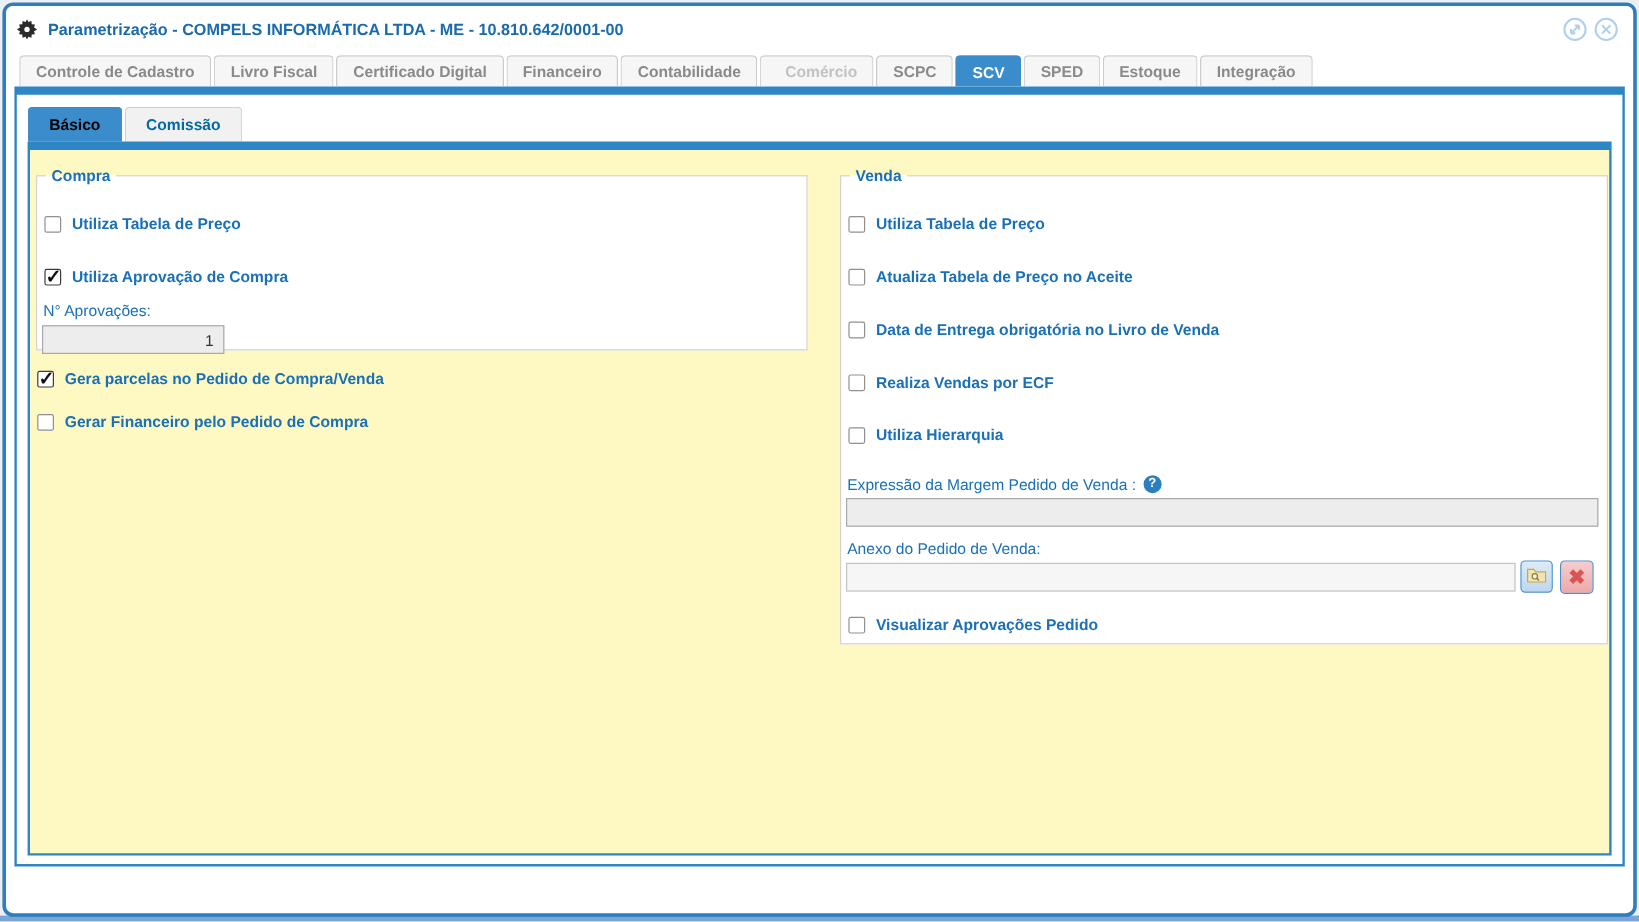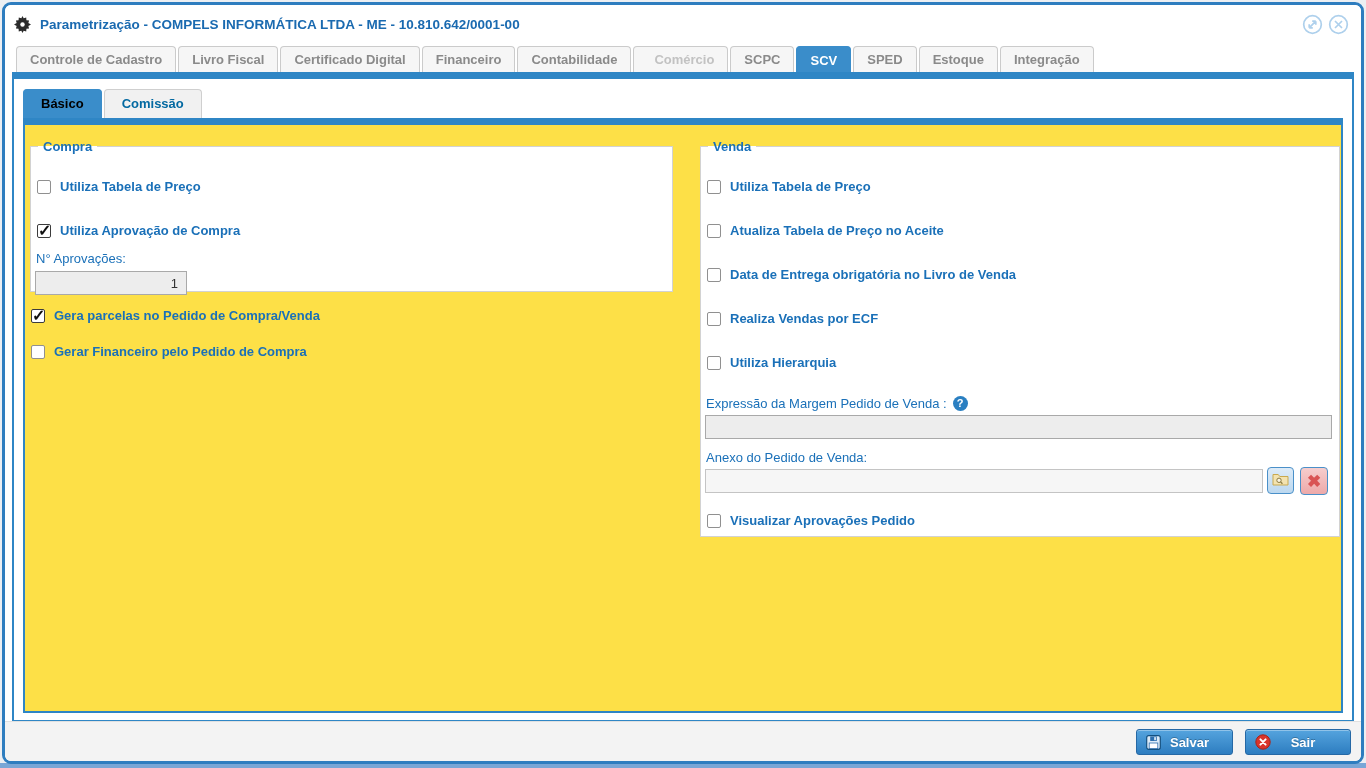--- a/index.html
+++ b/index.html
@@ -42,21 +42,21 @@
   .subtab {
     height:29px; line-height:28px; padding:0 17px; margin-right:2px;
     background:#f1f1f1; border:1px solid #cfcfcf; border-bottom:none;
     border-radius:4px 4px 0 0; color:#0369a1; font-weight:bold; font-size:13px; cursor:pointer;
   }
   .subtab.active { background:#3a8dca; border-color:#3a8dca; color:#000000; margin-bottom:-2px; height:31px; }
 
   
   .inner-panel {
     position:absolute; left:9px; top:39px; width:1320px; height:595px;
-    background:#fde047; border:2px solid #2f86c5; border-top:7px solid #2f86c5;
+    background:#fef9c3; border:2px solid #2f86c5; border-top:7px solid #2f86c5;
   }
 
   
   fieldset.fs { position:absolute; border:1px solid #d2d2d2; background:#fff; }
   fieldset.fs legend { color:#1a70b8; font-weight:bold; font-size:13px; margin-left:7px; padding:0 5px; }
   .fs-compra { left:5px; top:14px; width:643px; height:153px; }
   .fs-venda  { left:675px; top:14px; width:640px; height:398px; }
 
   
   .cb-row { position:absolute; display:flex; align-items:center; gap:9px; cursor:pointer; }
@@ -221,36 +221,14 @@
 
         <div class="cb-row" style="left:6px; top:359px;">
           <span class="cb"></span>
           <span class="cb-label">Visualizar Aprovações Pedido</span>
         </div>
       </fieldset>
 
     </div>
   </div>
 
-  <div class="footer">
-    <button class="btn salvar-btn">
-      <span class="btn-icon">
-        <svg width="15" height="15" viewBox="0 0 15 15">
-            <rect x="0.7" y="0.7" width="13.6" height="13.6" rx="2" fill="#ddebf8" stroke="#14507f" stroke-width="1.2"></rect>
-            <rect x="4.2" y="1.4" width="6.6" height="4.6" fill="#2d6fae"></rect>
-            <rect x="8.2" y="2.1" width="1.7" height="3.1" fill="#ddebf8"></rect>
-            <rect x="3.2" y="8" width="8.6" height="5.6" fill="#fff" stroke="#2d6fae" stroke-width="0.8"></rect>
-          </svg>
-      </span>
-      <span class="btn-label">Salvar</span>
-    </button>
-    <button class="btn sair-btn">
-      <span class="btn-icon">
-        <svg width="16" height="16" viewBox="0 0 16 16">
-            <circle cx="8" cy="8" r="7.2" fill="#d9342b" stroke="#a92319" stroke-width="1"></circle>
-            <path d="M5.4 5.4 L10.6 10.6 M10.6 5.4 L5.4 10.6" stroke="#fff" stroke-width="2" stroke-linecap="round"></path>
-          </svg>
-      </span>
-      <span class="btn-label">Sair</span>
-    </button>
-  </div>
 
 </div>
 
 </body></html>

